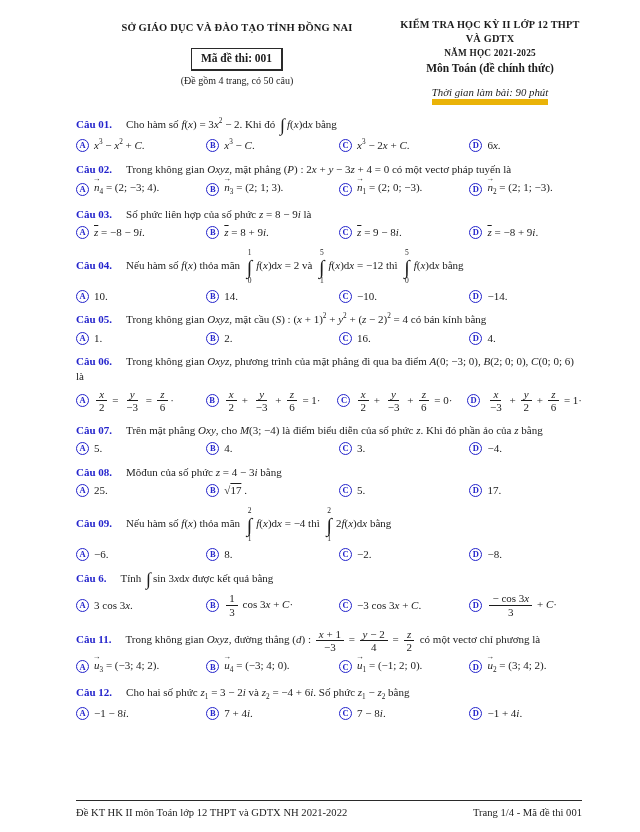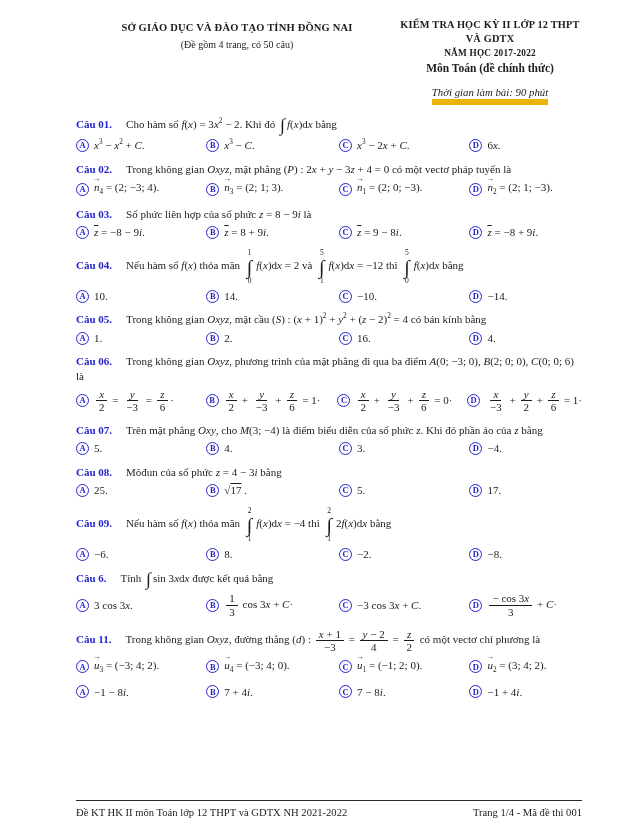--- a/index.html
+++ b/index.html
@@ -71,25 +71,28 @@
            display:flex; justify-content:space-between; font-size:10.6px; }
 </style>
 </head>
 <body>
 
 <div class="page">
 
   <div class="header">
     <div class="h-left">
       <div class="dept">SỞ GIÁO DỤC VÀ ĐÀO TẠO TỈNH ĐỒNG NAI</div>
+      <div>
+        <span class="code-box">Mã đề thi: 001</span>
+      </div>
       <div class="exam-note">(Đề gồm 4 trang, có 50 câu)</div>
     </div>
     <div class="h-right">
       <div class="t1">KIỂM TRA HỌC KỲ II LỚP 12 THPT VÀ GDTX</div>
-      <div class="t2">NĂM HỌC 2017-2022</div>
+      <div class="t2">NĂM HỌC 2021-2025</div>
       <div class="t3">Môn Toán (đề chính thức)</div>
       <div class="t4"><span>Thời gian làm bài: 90 phút</span></div>
     </div>
   </div>
 
 
   <main class="questions">
   <section class="question">
     <p class="qstem-row">
       <span class="qlabel">Câu 01.</span><span class="qstem">Cho hàm số <i>f</i>(<i>x</i>) = 3<i>x</i><sup>2</sup> − 2. Khi đó <span class="intb">∫</span><i>f</i>(<i>x</i>)d<i>x</i> bằng</span>
@@ -452,20 +455,23 @@
   </div>
 
   <div class="opt">
     <span class="badge">D</span>
     <span class="opt-text"><span class="vec">u</span><sub>2</sub> = (3; 4; 2).</span>
   </div>
 </div>
   </section>
 
   <section class="question">
+    <p class="qstem-row">
+      <span class="qlabel">Câu 12.</span><span class="qstem">Cho hai số phức <i>z</i><sub>1</sub> = 3 − 2<i>i</i> và <i>z</i><sub>2</sub> = −4 + 6<i>i</i>. Số phức <i>z</i><sub>1</sub> − <i>z</i><sub>2</sub> bằng</span>
+    </p>
     <div class="opts">
   <div class="opt">
     <span class="badge">A</span>
     <span class="opt-text">−1 − 8<i>i</i>.</span>
   </div>
 
   <div class="opt">
     <span class="badge">B</span>
     <span class="opt-text">7 + 4<i>i</i>.</span>
   </div>

